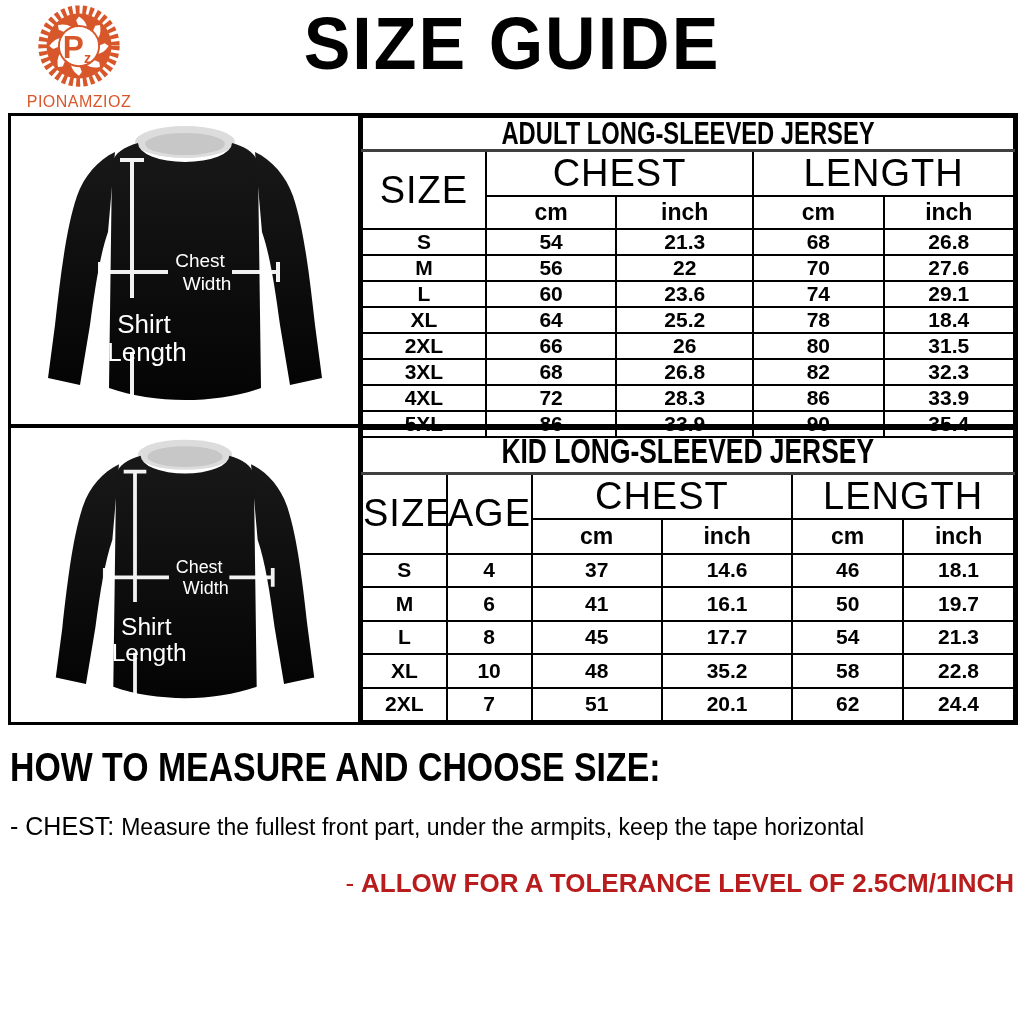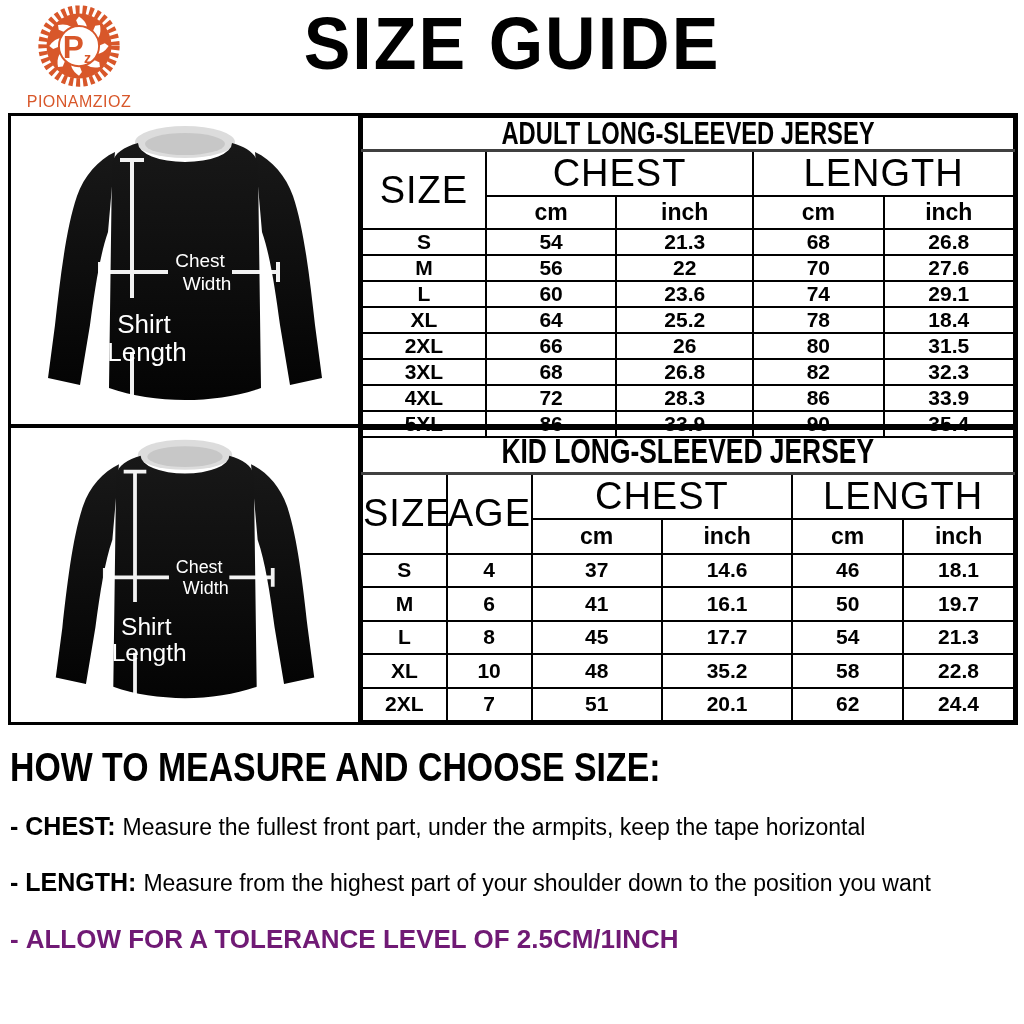--- a/index.html
+++ b/index.html
@@ -38,22 +38,22 @@
   .kid-t thead tr.t-title{height:44px;}
   .kid-t thead tr.t-head{height:35px;}
   .kid-t thead tr.t-units{height:35px;}
   
   .instructions{position:absolute;top:744px;left:10px;width:1004px;}
   .instr-heading{
     font-size:36px;font-weight:bold;margin:0 0 26px 0;
     transform:scale(.94,1.12);transform-origin:left top;letter-spacing:0;
   }
   .instr-item{font-size:23px;margin-bottom:27px;letter-spacing:0;}
-  .instr-item .lbl{font-weight:bold;font-size:25px;margin-right:7px;}
-  .instr-item.red{color:#701a75;font-weight:bold;font-size:26px;}
+  .instr-item .lbl{font-weight:normal;font-size:25px;margin-right:7px;}
+  .instr-item.red{color:#b91c1c;font-weight:bold;font-size:26px;text-align:right;}
   .instr-item.red .lbl{font-size:26px;}
   
   svg text{font-family:"Liberation Sans",sans-serif;}
 </style>
 </head>
 <body>
 
 <svg width="0" height="0" style="position:absolute">
   <defs>
     <linearGradient id="shirtGrad" x1="0" y1="0" x2="0" y2="1">
@@ -289,19 +289,16 @@
     </div>
   </div>
 
 </div>
 
 <div class="instructions">
   <h2 class="instr-heading">HOW TO MEASURE AND CHOOSE SIZE:</h2>
   <div class="instr-item">
     <span class="lbl">- CHEST:</span><span>Measure the fullest front part, under the armpits, keep the tape horizontal</span>
   </div>
-  <div class="instr-item">
-    <span class="lbl">- LENGTH:</span><span>Measure from the highest part of your shoulder down to the position you want</span>
-  </div>
   <div class="instr-item red">
     <span class="lbl">-</span><span>ALLOW FOR A TOLERANCE LEVEL OF 2.5CM/1INCH</span>
   </div>
 </div>
 
 </body></html>

